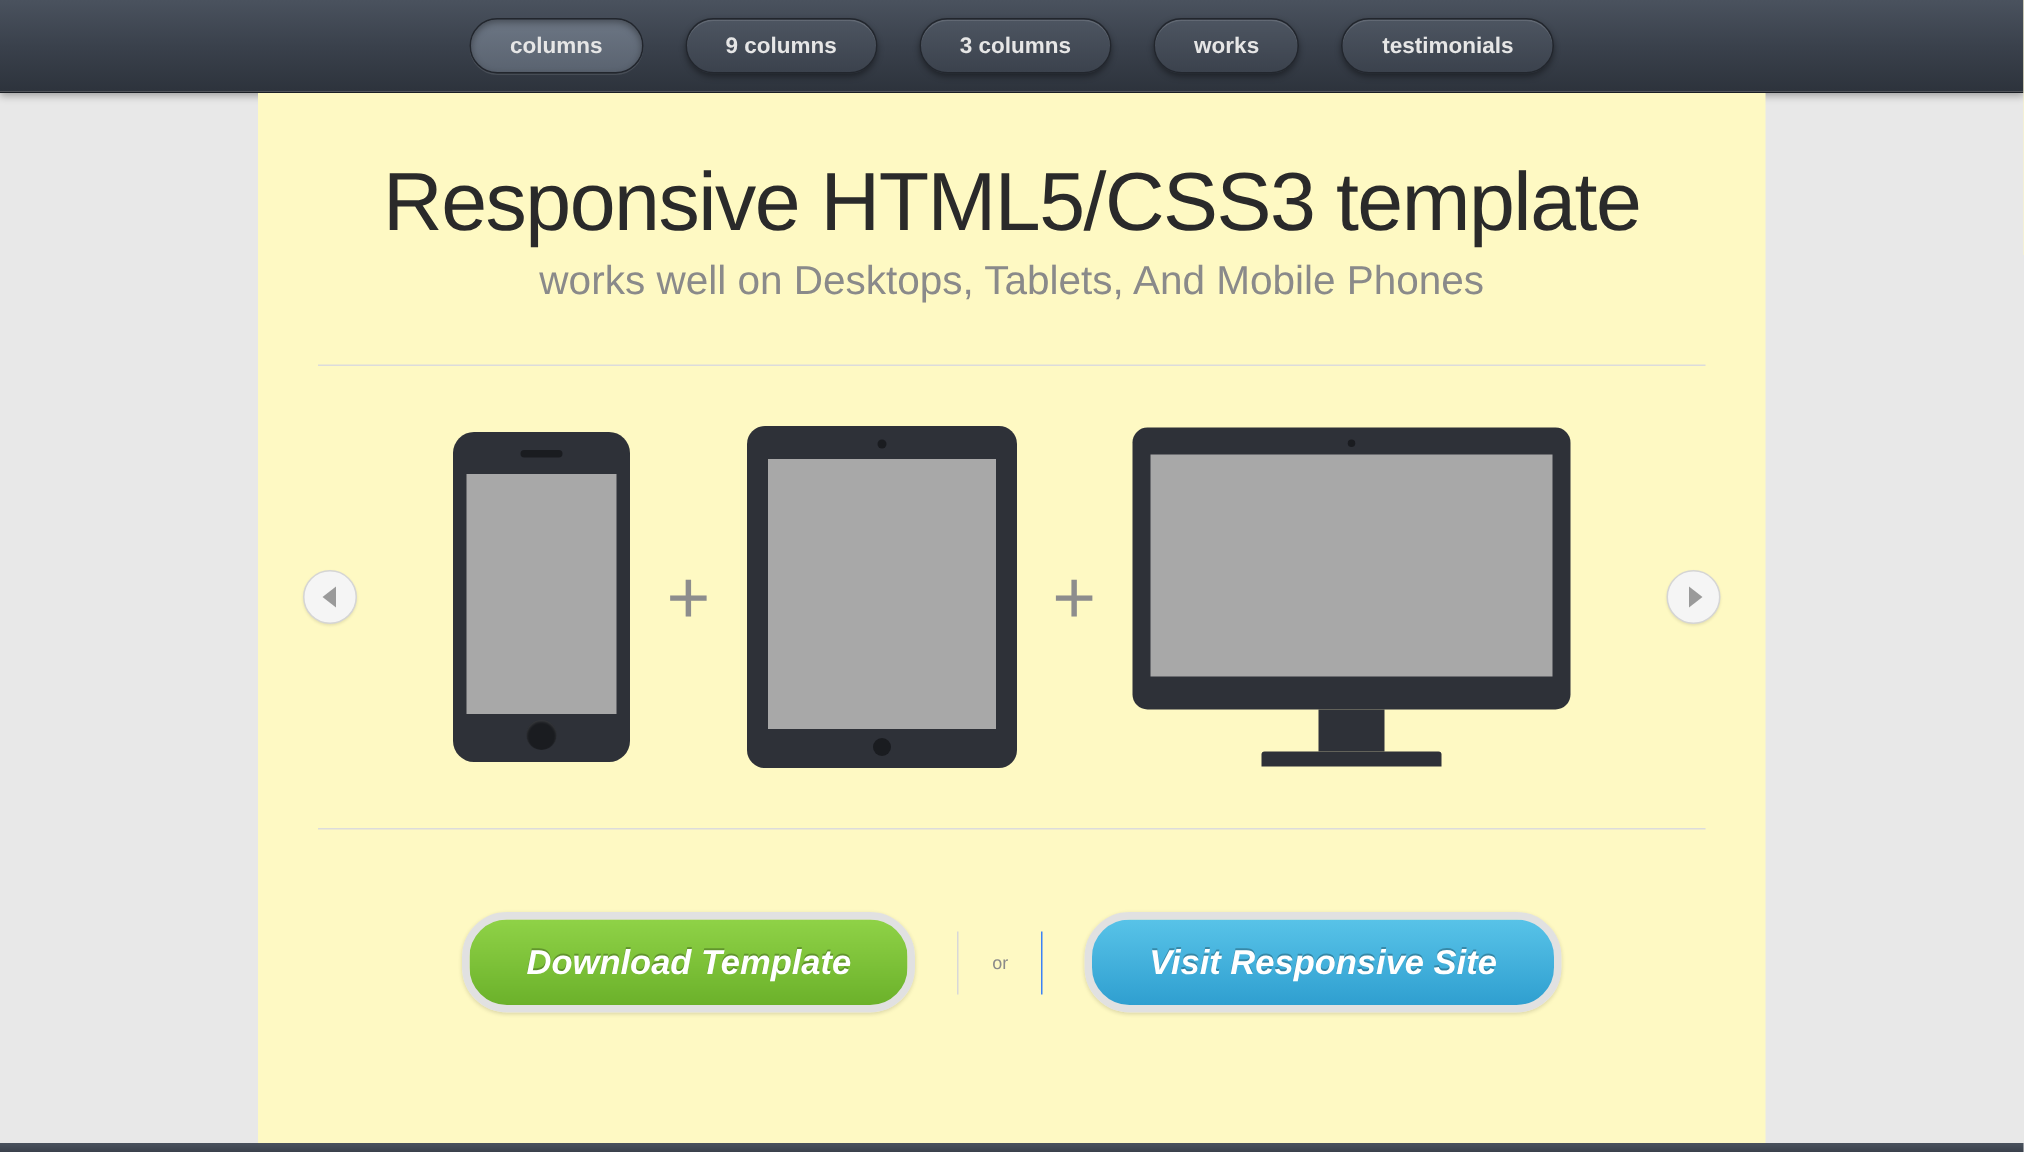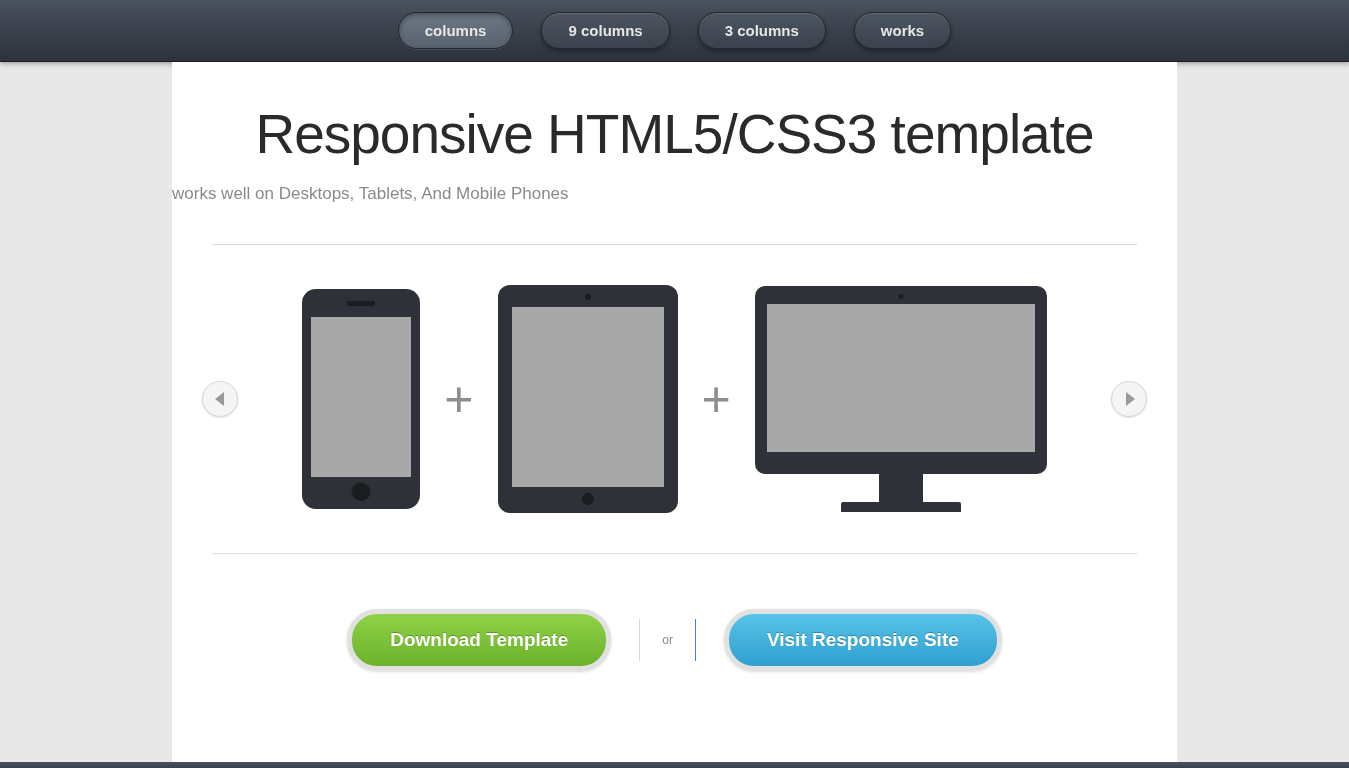--- a/index.html
+++ b/index.html
@@ -29,38 +29,38 @@
   font-size: 15px;
   font-weight: bold;
   cursor: pointer;
   box-shadow: inset 0 1px 0 rgba(255,255,255,0.12), 0 2px 4px rgba(0,0,0,0.4);
 }
 .nav-pill.active {
   background: linear-gradient(to bottom, #6c7684 0%, #5a6370 100%);
   box-shadow: inset 0 2px 5px rgba(0,0,0,0.35), 0 1px 0 rgba(255,255,255,0.1);
 }
 .content {
-  background: #ffffff;
+  background: #fef9c3;
   margin: 0 auto;
   width: 1005px;
   padding: 40px 0 30px;
   min-height: 700px;
 }
 .heading {
   text-align: center;
   font-size: 55px;
   color: #2a2a2a;
   font-weight: normal;
   letter-spacing: -1px;
 }
 .subheading {
-  text-align: left;
-  font-size: 17px;
+  text-align: center;
+  font-size: 27px;
   color: #8a8a8a;
-  margin-top: 18px;
+  margin-top: 6px;
   font-weight: normal;
 }
 .slider-wrap {
   border-top: 1px solid #dcdcdc;
   border-bottom: 1px solid #dcdcdc;
   margin: 40px 40px 0;
   padding: 40px 0;
   position: relative;
   display: flex;
   justify-content: center;
@@ -219,27 +219,28 @@
 .cta-row {
   display: flex;
   justify-content: center;
   align-items: center;
   gap: 28px;
   margin-top: 55px;
 }
 .cta-btn {
   border-radius: 30px;
   padding: 15px 38px;
-  font-size: 19px;
+  font-size: 23px;
   font-weight: bold;
   color: #fff;
   border: 5px solid #e1e1e1;
   cursor: pointer;
   text-shadow: 0 -1px 0 rgba(0,0,0,0.25);
   box-shadow: 0 1px 3px rgba(0,0,0,0.15);
+  font-style: italic;
 }
 .cta-green {
   background: linear-gradient(to bottom, #8fd247 0%, #6bb12a 100%);
 }
 .cta-blue {
   background: linear-gradient(to bottom, #58c3e8 0%, #2f9fd0 100%);
 }
 .or-sep {
   color: #8a8a8a;
   font-size: 12px;
@@ -257,20 +258,21 @@
 }
 </style>
 </head>
 <body>
 
 <div class="topbar">
   <button class="nav-pill active">columns</button>
   <button class="nav-pill">9 columns</button>
   <button class="nav-pill">3 columns</button>
   <button class="nav-pill">works</button>
+  <button class="nav-pill">testimonials</button>
 </div>
 
 <div class="content">
   <h1 class="heading">Responsive HTML5/CSS3 template</h1>
   <h2 class="subheading">works well on Desktops, Tablets, And Mobile Phones</h2>
 
   <div class="slider-wrap">
     <div class="slider-arrow left">
       <span class="arrow-glyph"></span>
     </div>

